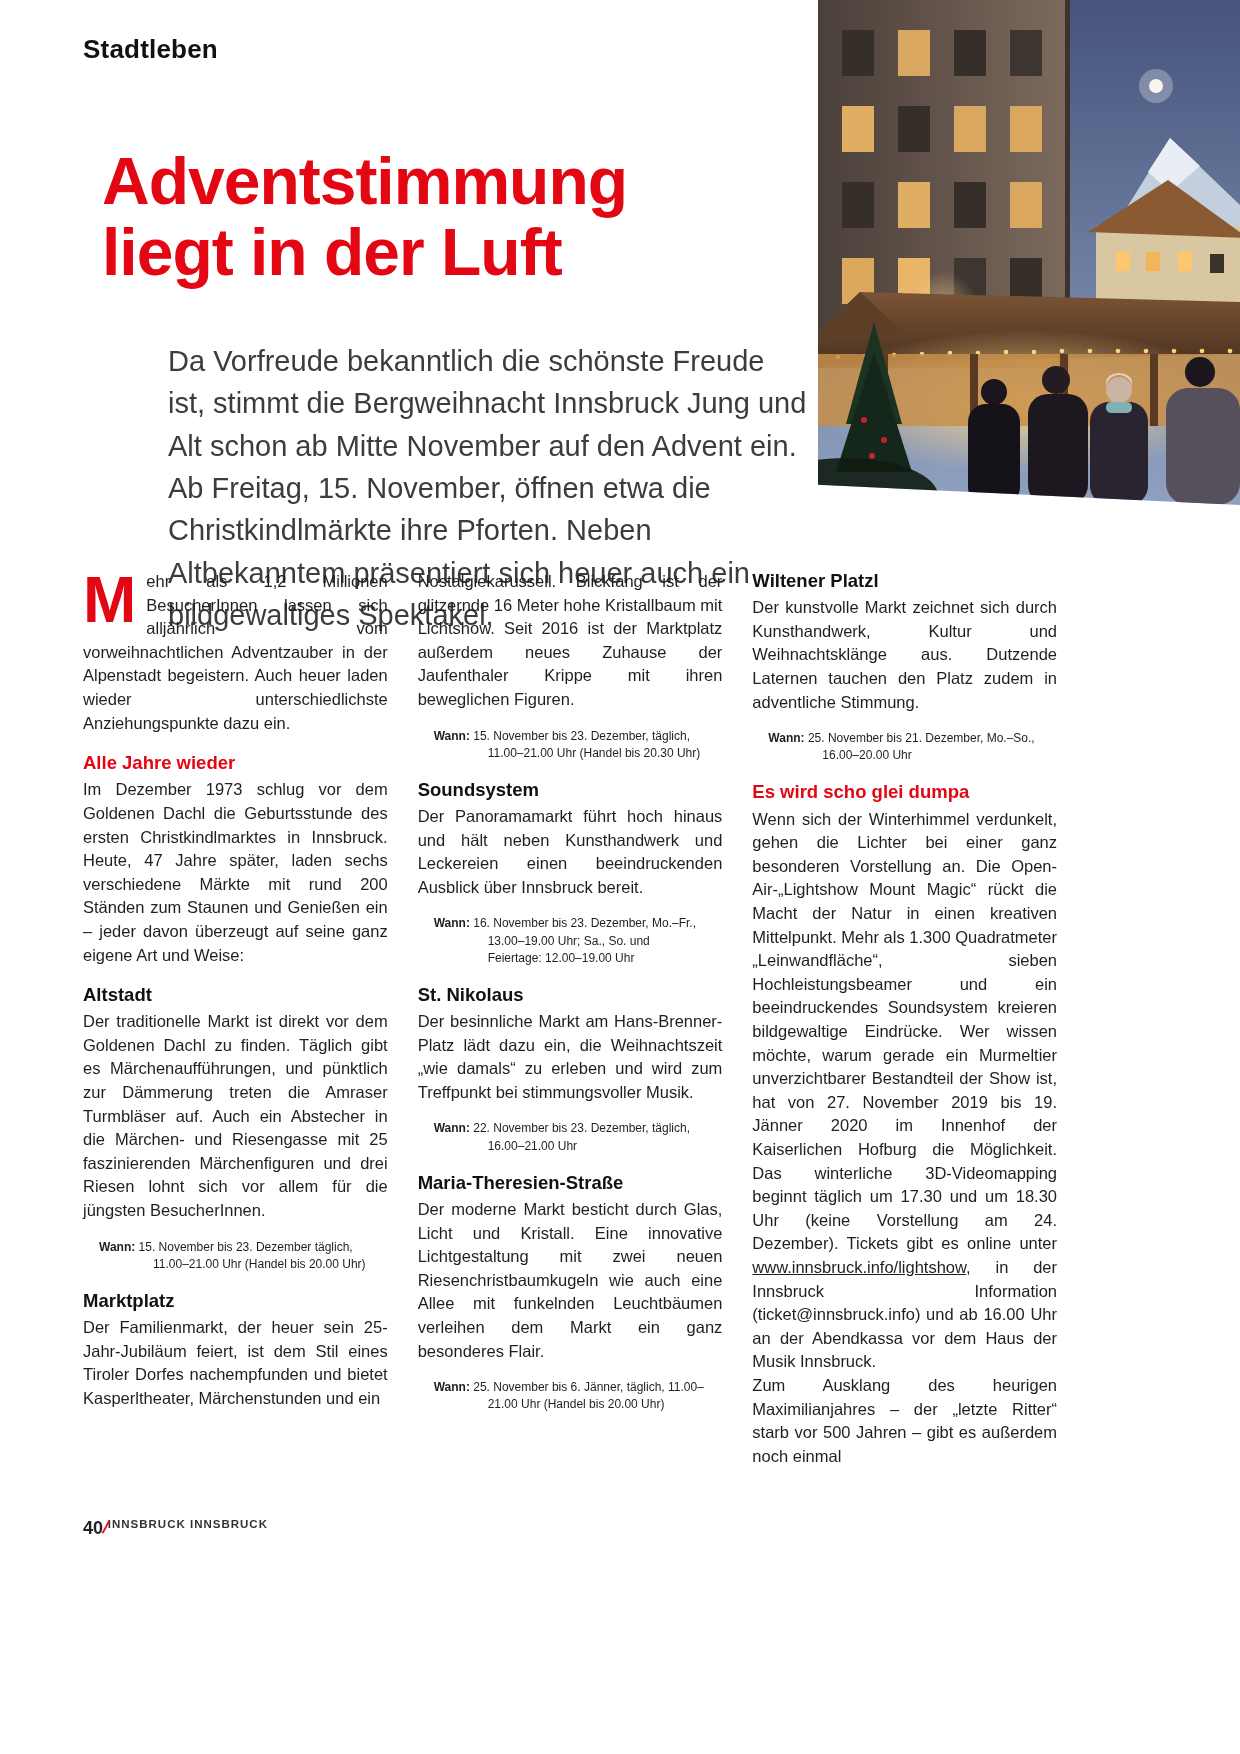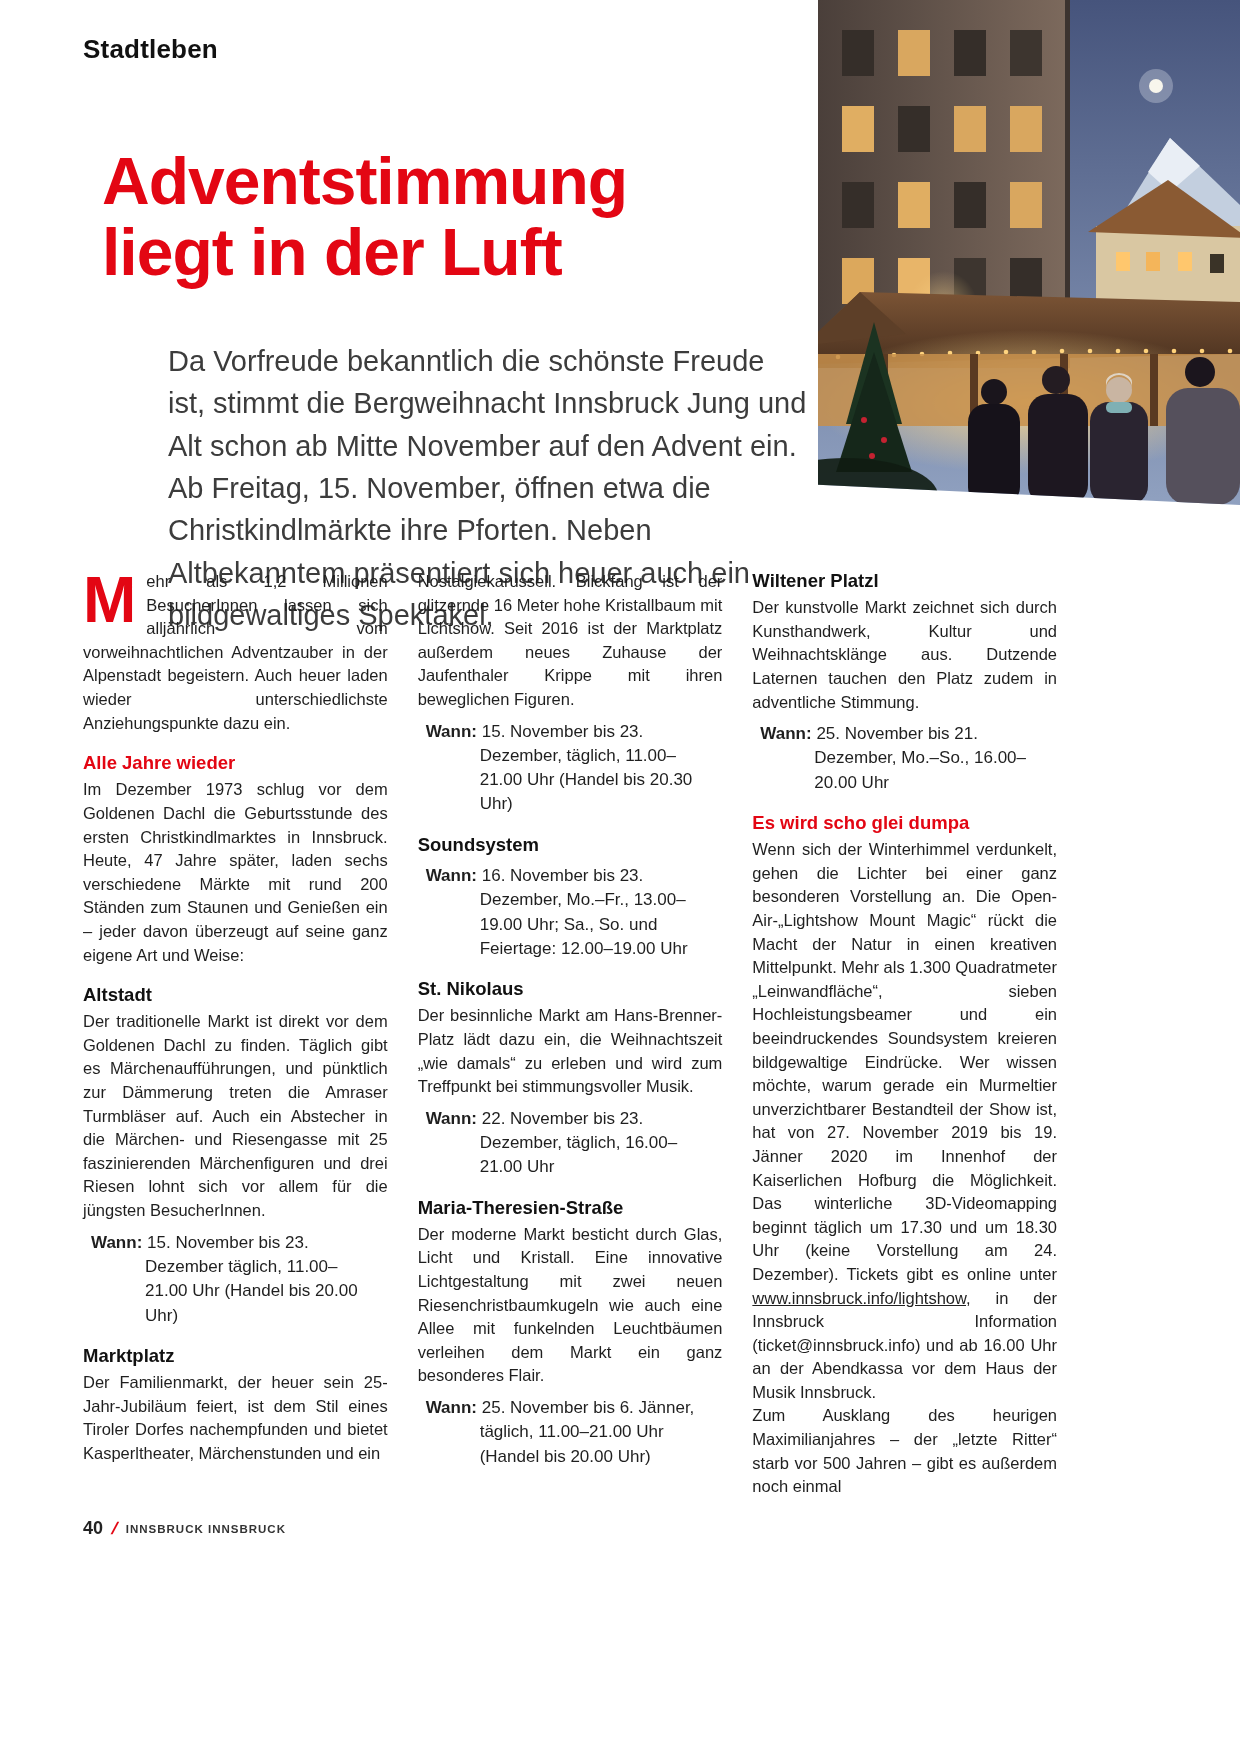--- a/index.html
+++ b/index.html
@@ -20,26 +20,26 @@
   .photo svg{display:block;width:100%;height:100%;}
 
   .columns{position:absolute;left:83px;top:570px;width:974px;display:flex;gap:30px;}
   .col{flex:1 1 0;min-width:0;}
   p.body{margin:0;font-size:16.5px;line-height:1.43;text-align:justify;hyphens:auto;color:var(--ink);}
   p.body + p.body{margin-top:0;}
   h3.sub{margin:17px 0 4px;font-size:18.5px;font-weight:700;color:#111;line-height:1.2;}
   h3.sub:first-child{margin-top:0;}
   h3.sub.red{color:var(--red);}
   .dropcap{float:left;font-size:64px;line-height:.8;font-weight:700;color:var(--red);padding:5px 10px 0 0;}
-  p.wann{margin:8px;font-size:17px;line-height:1.43;text-align:left;padding-left:54px;text-indent:-54px;hyphens:none;}
+  p.wann{margin:16px;font-size:12px;line-height:1.43;text-align:left;padding-left:54px;text-indent:-54px;hyphens:none;}
   p.wann strong{font-weight:700;}
   .link{color:inherit;text-decoration:underline;cursor:pointer;}
   .para2{margin-top:2px;}
 
-  .footer{position:absolute;left:83px;top:1518px;display:flex;align-items:center;gap:9px;}
+  .footer{position:absolute;left:83px;top:1518px;display:flex;}
   .footer .pagenum{font-size:18px;font-weight:700;color:#222;}
   .footer .slash{color:var(--red);font-weight:800;font-style:italic;font-size:17px;transform:skewX(-8deg);}
   .footer .magname{font-size:11.5px;font-weight:700;letter-spacing:1px;color:#333;}
 </style>
 </head>
 <body>
 
 <div class="page">
 
   <div class="kicker">Stadtleben</div>
@@ -163,20 +163,21 @@
 
       <h3 class="sub">Marktplatz</h3>
       <p class="body">Der Familienmarkt, der heuer sein 25-Jahr-Jubiläum feiert, ist dem Stil eines Tiroler Dorfes nachempfunden und bietet Kasperltheater, Märchenstunden und ein</p>
     </section>
 
     <section class="col">
       <p class="body">Nostalgiekarussell. Blickfang ist der glitzernde 16 Meter hohe Kristallbaum mit Lichtshow. Seit 2016 ist der Marktplatz außerdem neues Zuhause der Jaufenthaler Krippe mit ihren beweglichen Figuren.</p>
       <p class="wann"><strong>Wann:</strong> <span>15. November bis 23. Dezember, täglich, 11.00–21.00 Uhr (Handel bis 20.30 Uhr)</span></p>
 
       <h3 class="sub">Soundsystem</h3>
+      <p class="body">Der Panoramamarkt führt hoch hinaus und hält neben Kunsthandwerk und Leckereien einen beeindruckenden Ausblick über Innsbruck bereit.</p>
       <p class="wann"><strong>Wann:</strong> <span>16. November bis 23. Dezember, Mo.–Fr., 13.00–19.00 Uhr; Sa., So. und Feiertage: 12.00–19.00 Uhr</span></p>
 
       <h3 class="sub">St. Nikolaus</h3>
       <p class="body">Der besinnliche Markt am Hans-Brenner-Platz lädt dazu ein, die Weihnachtszeit „wie damals“ zu erleben und wird zum Treffpunkt bei stimmungsvoller Musik.</p>
       <p class="wann"><strong>Wann:</strong> <span>22. November bis 23. Dezember, täglich, 16.00–21.00 Uhr</span></p>
 
       <h3 class="sub">Maria-Theresien-Straße</h3>
       <p class="body">Der moderne Markt besticht durch Glas, Licht und Kristall. Eine innovative Lichtgestaltung mit zwei neuen Riesenchristbaumkugeln wie auch eine Allee mit funkelnden Leuchtbäumen verleihen dem Markt ein ganz besonderes Flair.</p>
       <p class="wann"><strong>Wann:</strong> <span>25. November bis 6. Jänner, täglich, 11.00–21.00 Uhr (Handel bis 20.00 Uhr)</span></p>
     </section>

